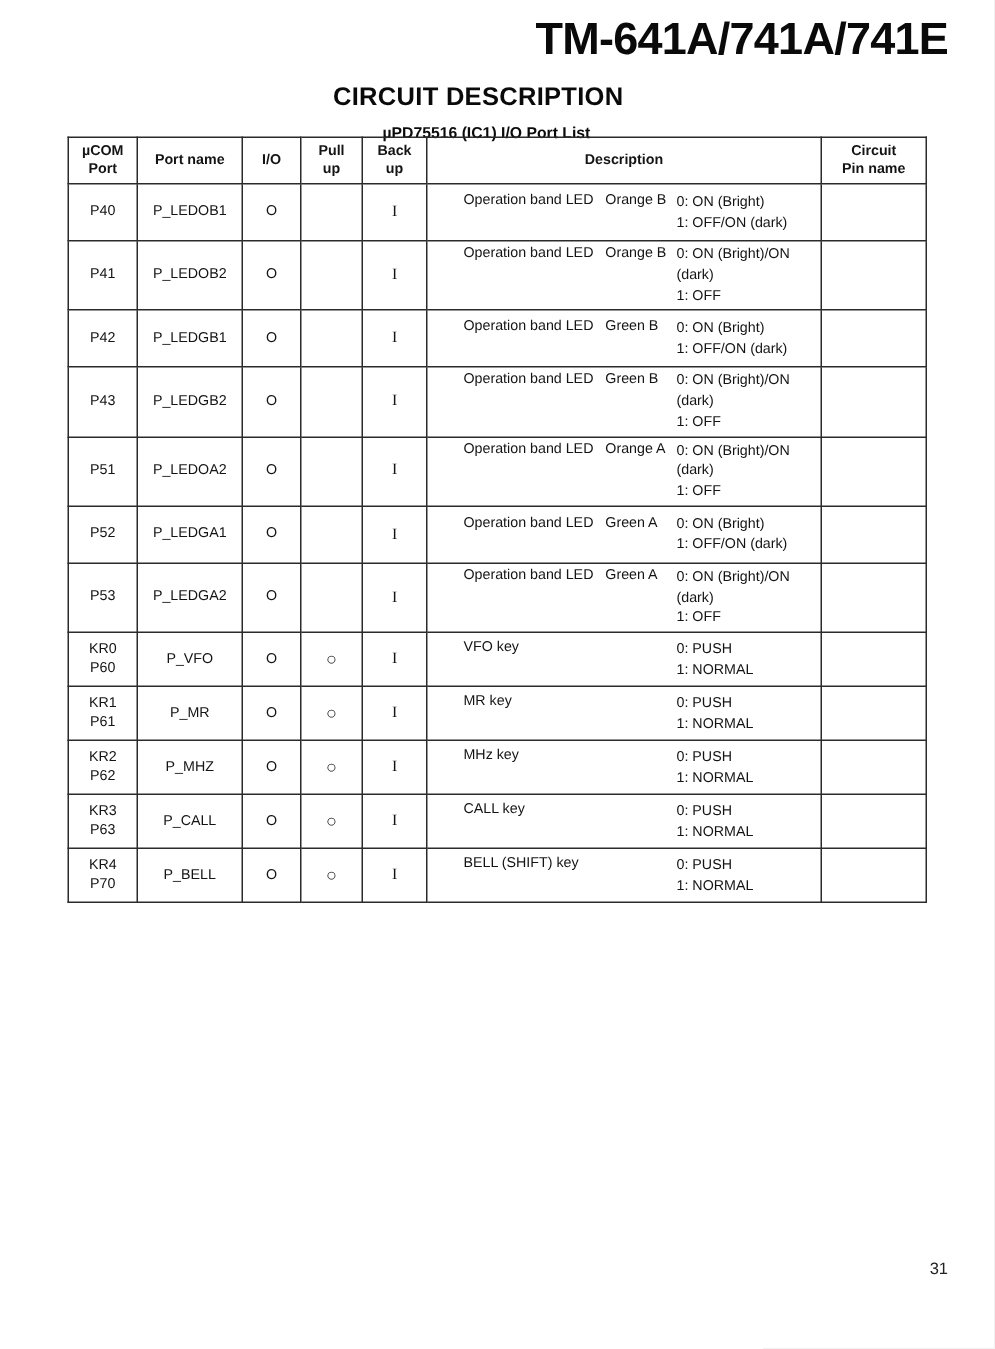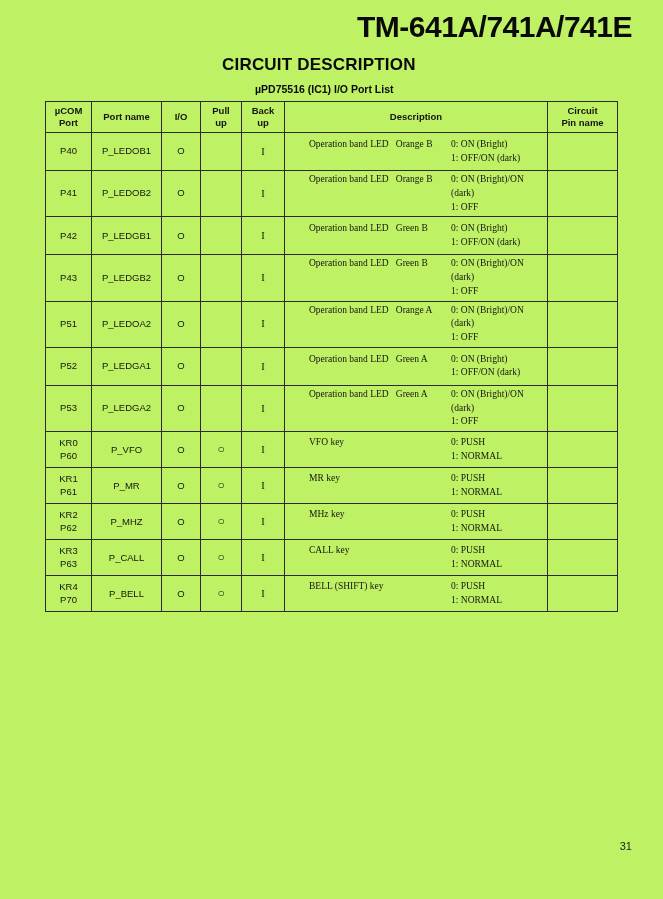--- a/index.html
+++ b/index.html
@@ -1,21 +1,21 @@
 <!DOCTYPE html>
 <html><head>
 <meta charset="utf-8">
 <style>
   html, body { margin: 0; padding: 0; background: #e8e8e8; }
   .page {
     position: relative;
     width: 663px;
     height: 899px;
     margin: 0 auto;
-    background: #bef264;
+    background: #ffffff;
     color: #111;
     font-family: "Liberation Sans", sans-serif;
     overflow: hidden;
   }
   .doc-title {
     position: absolute;
     top: 10px;
     right: 31px;
     font-size: 30px;
     font-weight: bold;
@@ -34,21 +34,21 @@
   .table-caption {
     position: absolute;
     top: 83px;
     left: 255px;
     font-size: 10.5px;
     font-weight: bold;
     color: #0a0a0a;
   }
   .table-wrap {
     position: absolute;
-    top: 101px;
+    top: 91px;
     left: 45px;
   }
   table.io-table {
     border-collapse: collapse;
     table-layout: fixed;
     width: 573px;
     font-size: 9.5px;
     color: #141414;
   }
   .io-table th, .io-table td {
@@ -67,21 +67,20 @@
     font-size: 9.5px;
   }
   tr.row-led { height: 38px; }
   tr.row-key { height: 36px; }
   .c-port, .c-io, .c-pull, .c-back, .c-name { text-align: center; white-space: pre-line; line-height: 1.3; }
   .c-pull { font-size: 12px; }
   .c-back { font-family: "Liberation Serif", serif; font-size: 10.5px; }
   .c-desc {
     vertical-align: top;
     padding-top: 4px;
-    font-family: Liberation Serif, serif;
   }
   .desc-flex {
     display: flex;
     align-items: flex-start;
     padding-left: 21px;
   }
   .desc-text {
     flex: none;
     width: 142px;
     line-height: 1.3;

